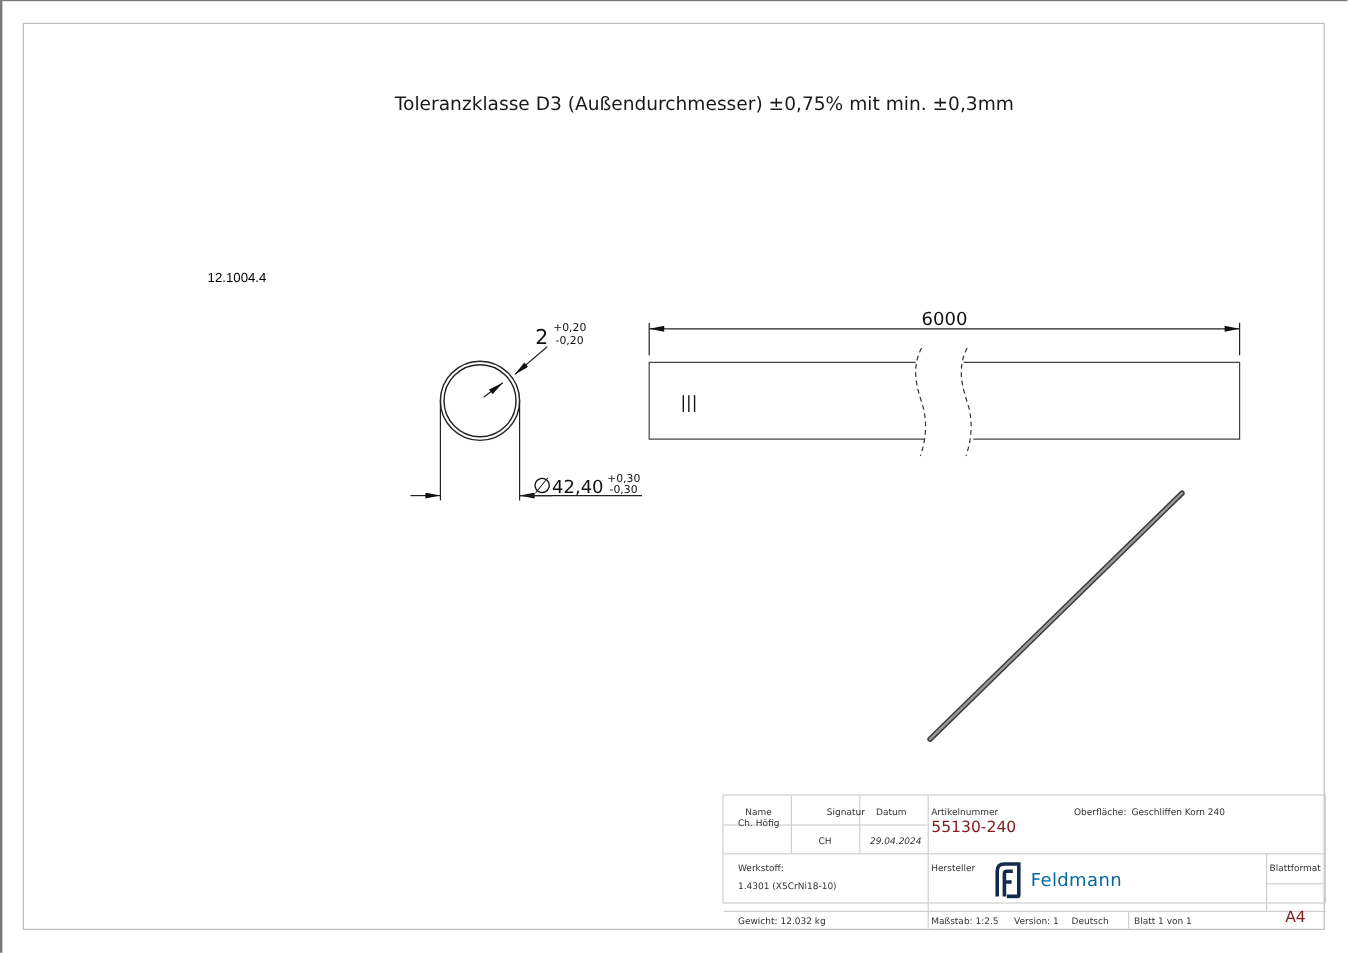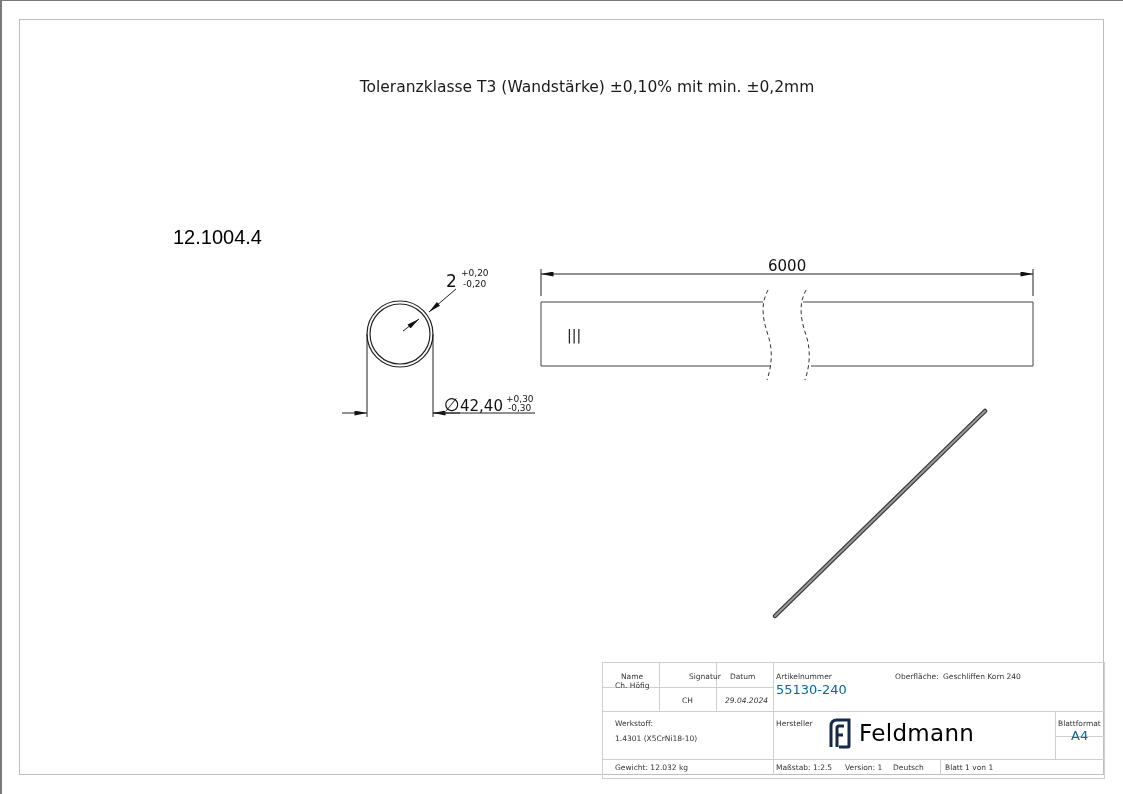--- a/index.html
+++ b/index.html
@@ -3,41 +3,41 @@
 <meta charset="utf-8">
 <style>
   html, body { margin:0; padding:0; }
   body { width:1123px; height:794px; background:#ffffff; position:relative; overflow:hidden;
          font-family:"DejaVu Sans", sans-serif; color:#111; }
   .win-edge-top { position:absolute; left:0; top:0; width:1123px; height:1px; background:#7a7a7a; }
   .win-edge-left { position:absolute; left:0; top:0; width:2px; height:794px; background:#7a7a7a; }
   .sheet { position:absolute; left:19px; top:19px; width:1085px; height:756px; border:1px solid #bdbdbd; box-sizing:border-box; }
   .title { position:absolute; left:250px; top:79px; width:674px; text-align:center; font-size:15.5px; line-height:17px; color:#1a1a1a; }
   .title div { white-space:nowrap; }
-  .partno { position:absolute; left:173px; top:226px; font-family:"Liberation Sans", sans-serif; font-size:20px; color:#000; }
+  .partno { position:absolute; left:173px; top:226px; font-family:"Liberation Sans", sans-serif; font-size:11px; color:#000; }
   svg.drawing { position:absolute; left:0; top:0; }
   .dimtxt { font-family:"DejaVu Sans", sans-serif; fill:#111; }
   
-  .tb { position:absolute; left:602px; top:662px; width:503px; height:117px; border:1px solid #cfcfcf; box-sizing:border-box; font-size:7.5px; color:#333; }
+  .tb { position:absolute; left:602px; top:662px; width:503px; height:91px; border:1px solid #cfcfcf; box-sizing:border-box; font-size:7.5px; color:#333; }
   .tb .vline { position:absolute; width:1px; background:#cfcfcf; }
   .tb .hline { position:absolute; height:1px; background:#cfcfcf; }
   .tb .lbl { position:absolute; white-space:nowrap; }
-  .big { font-size:13px; color:#0369a1; }
+  .big { font-size:13px; color:#7f1d1d; }
   .logo { position:absolute; left:224px; top:52px; height:36px; display:flex; align-items:center; }
-  .logo-text { font-family:"DejaVu Sans", sans-serif; font-size:23px; color:#000000; letter-spacing:0.3px; margin-left:6px; }
+  .logo-text { font-family:"DejaVu Sans", sans-serif; font-size:15px; color:#0369a1; letter-spacing:0.3px; margin-left:6px; }
 </style>
 </head>
 <body>
 
 <div class="win-edge-top"></div>
 <div class="win-edge-left"></div>
 <div class="sheet"></div>
 
 <div class="title">
-  <div>Toleranzklasse T3 (Wandstärke) ±0,10% mit min. ±0,2mm</div>
+  <div>Toleranzklasse D3 (Außendurchmesser) ±0,75% mit min. ±0,3mm</div>
 </div>
 
 <div class="partno">12.1004.4</div>
 
 <svg class="drawing" width="1123" height="794">
   <defs>
     <marker id="arr" viewBox="0 0 10 4" refX="10" refY="2" markerWidth="14" markerHeight="5" orient="auto-start-reverse" markerUnits="userSpaceOnUse">
       <path d="M0,0 L10,2 L0,4 z" fill="#111"></path>
     </marker>
   </defs>
@@ -119,20 +119,20 @@
   <div class="logo">
     <svg width="26" height="32" viewBox="0 0 26 32">
       <path d="M4,30 L4,9 Q4,3 10,3 L22,3 L22,29 Q22,30 21,30 L12,30" fill="none" stroke="#15294a" stroke-width="3"></path>
       <path d="M10,30 L10,11 Q10,9 12,9 L17,9" fill="none" stroke="#15294a" stroke-width="3"></path>
       <path d="M10,18 L16,18" fill="none" stroke="#15294a" stroke-width="3"></path>
     </svg>
     <span class="logo-text">Feldmann</span>
   </div>
 
   <span class="lbl" style="left:455px;top:56px;">Blattformat</span>
-  <span class="lbl big" style="left:468px;top:65px;">A4</span>
+  <span class="lbl big" style="left:468px;top:94px;">A4</span>
 
   <span class="lbl" style="left:12px;top:100px;">Gewicht: 12.032 kg</span>
   <span class="lbl" style="left:173px;top:100px;">Maßstab: 1:2.5</span>
   <span class="lbl" style="left:242px;top:100px;text-align:right;">Version: 1</span>
   <span class="lbl" style="left:290px;top:100px;">Deutsch</span>
   <span class="lbl" style="left:342px;top:100px;">Blatt 1 von 1</span>
 </div>
 
 </body></html>

